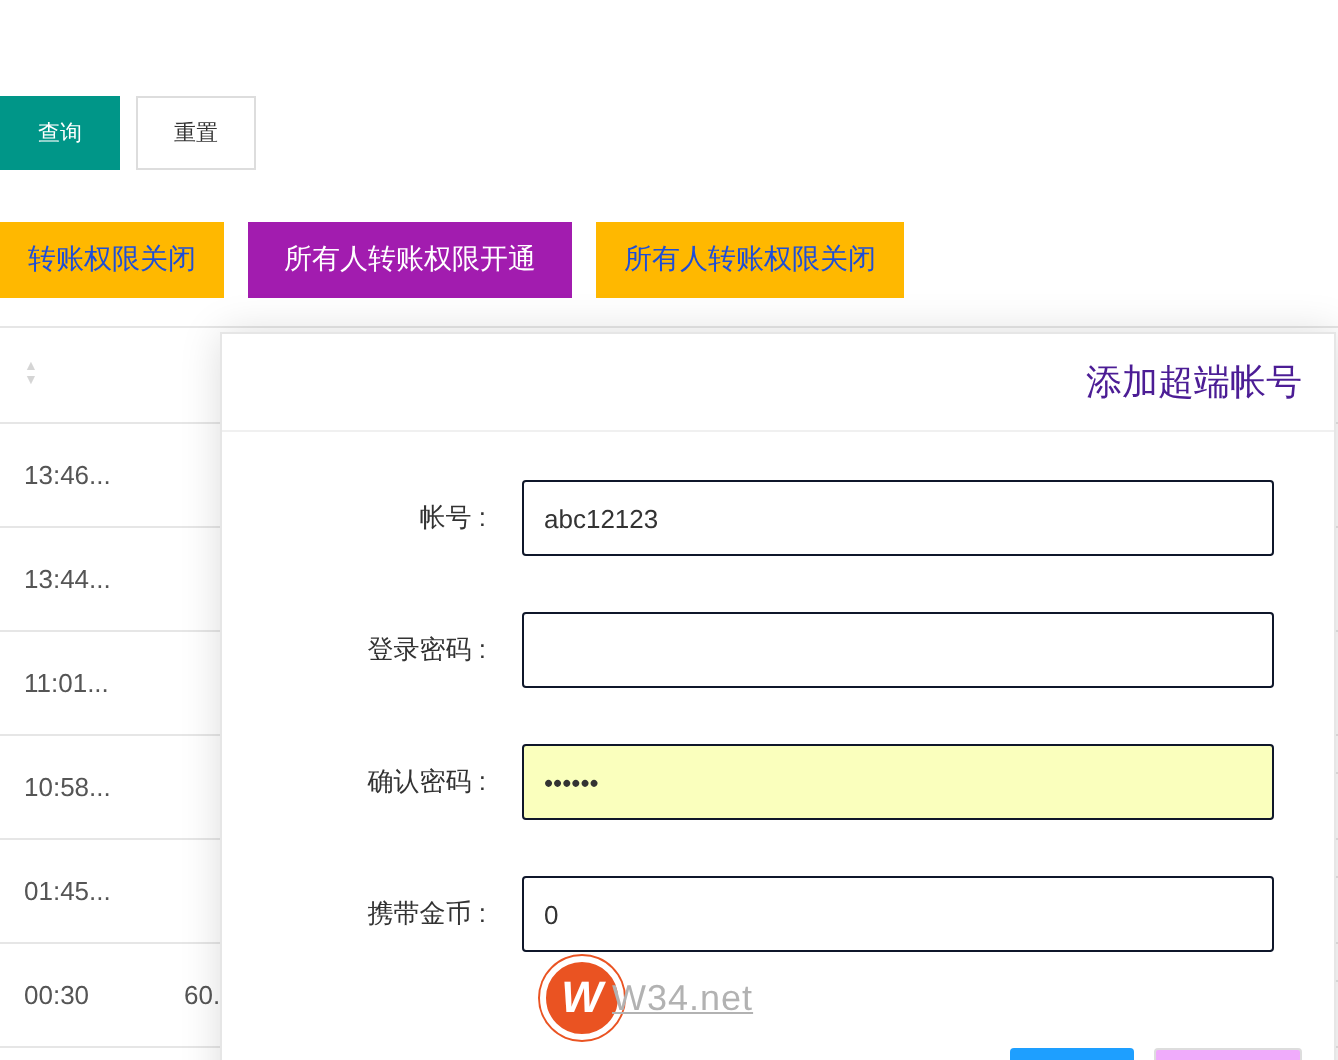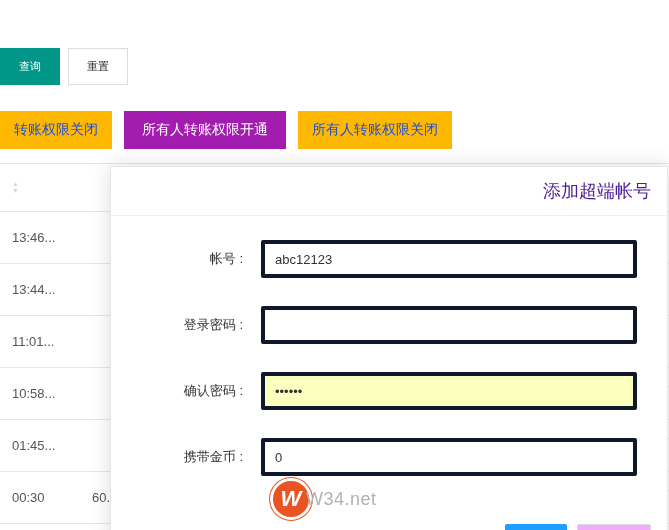--- a/index.html
+++ b/index.html
@@ -134,21 +134,21 @@
     .form-label {
       width: 120px;
       text-align: right;
       padding-right: 18px;
       color: #333;
       font-size: 13px;
     }
     .form-input {
       flex: 1;
       height: 38px;
-      border: 4px solid #0f172a;
+      border: 1px solid #0f172a;
       border-radius: 2px;
       padding: 0 10px;
       font-size: 13px;
       color: #333;
     }
     .form-input.pwd-autofill {
       background: #faffbd;
     }
     .modal-footer {
       display: flex;
@@ -197,20 +197,21 @@
       font-weight: bold;
       font-size: 22px;
       font-style: italic;
     }
     .wm-text {
       margin-left: -6px;
       color: #aaa;
       font-size: 18px;
       font-weight: 500;
       letter-spacing: 0.5px;
+      text-decoration: underline;
     }
     .bg-right {
       position: absolute;
       right: 0;
       top: 335px;
       width: 28px;
       color: #555;
       font-size: 13px;
     }
     .bg-right-cell {

